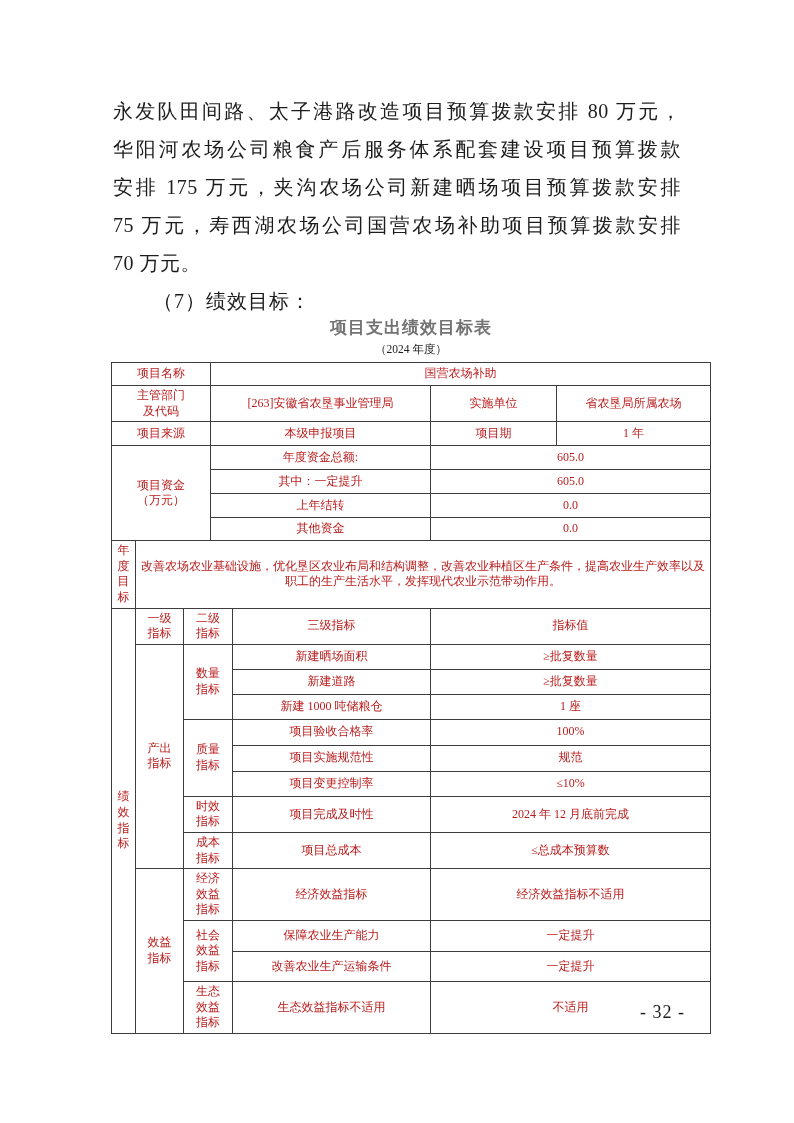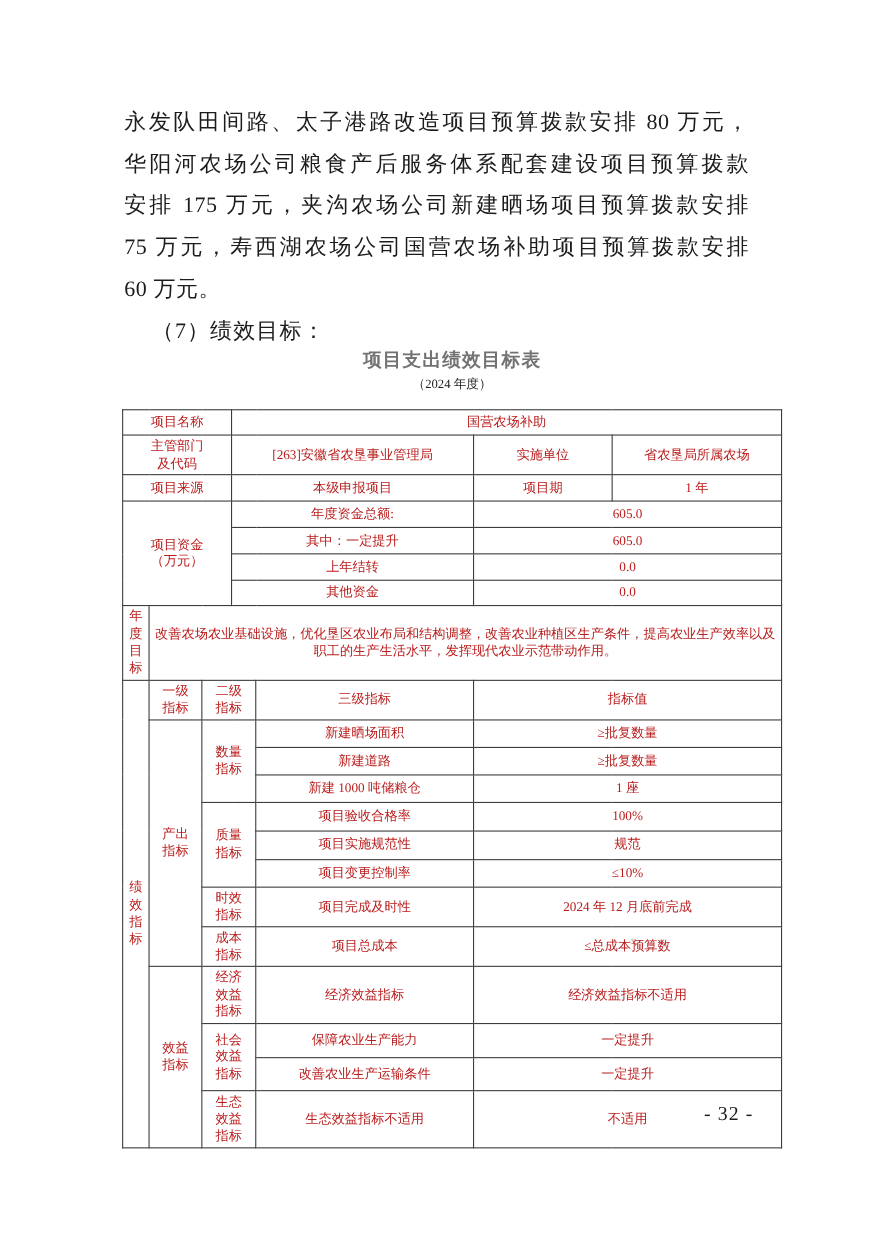--- a/index.html
+++ b/index.html
@@ -22,21 +22,21 @@
     top: 92px;
     width: 568px;
     font-size: 20px;
     line-height: 38px;
     letter-spacing: 0.5px;
   }
   .body-text .line { text-align: justify; }
   .body-text .line.stretch { text-align-last: justify; }
   .section-heading {
     position: absolute;
-    left: 98px;
+    left: 113px;
     top: 282px;
     width: 568px;
     font-size: 20px;
     line-height: 38px;
     text-indent: 2em;
     letter-spacing: 1px;
   }
   
   .table-area {
     position: absolute;
@@ -49,21 +49,21 @@
     font-family: "Liberation Sans", "DejaVu Sans", sans-serif;
     font-weight: 700;
     font-size: 17px;
     letter-spacing: 1px;
     color: #737373;
   }
   .tbl-subtitle {
     text-align: center;
     font-size: 11.5px;
     margin-top: 3px;
-    margin-bottom: 15px;
+    margin-bottom: 5px;
   }
   
   table.perf {
     table-layout: fixed;
     width: 600px;
     border-collapse: collapse;
   }
   table.perf td {
     border: 1px solid #3d3d3d;
     font-size: 12px;
@@ -95,21 +95,21 @@
 </head>
 <body>
 
 <div class="page">
 
   <div class="body-text">
     <div class="line stretch">永发队田间路、太子港路改造项目预算拨款安排 80 万元，</div>
     <div class="line stretch">华阳河农场公司粮食产后服务体系配套建设项目预算拨款</div>
     <div class="line stretch">安排 175 万元，夹沟农场公司新建晒场项目预算拨款安排</div>
     <div class="line stretch">75 万元，寿西湖农场公司国营农场补助项目预算拨款安排</div>
-    <div class="line">60 万元。</div>
+    <div class="line">70 万元。</div>
   </div>
 
   <div class="section-heading">（7）绩效目标：</div>
 
   <div class="table-area">
     <div class="tbl-title">项目支出绩效目标表</div>
     <div class="tbl-subtitle">（2024 年度）</div>
 
     <table class="perf">
       <colgroup>

